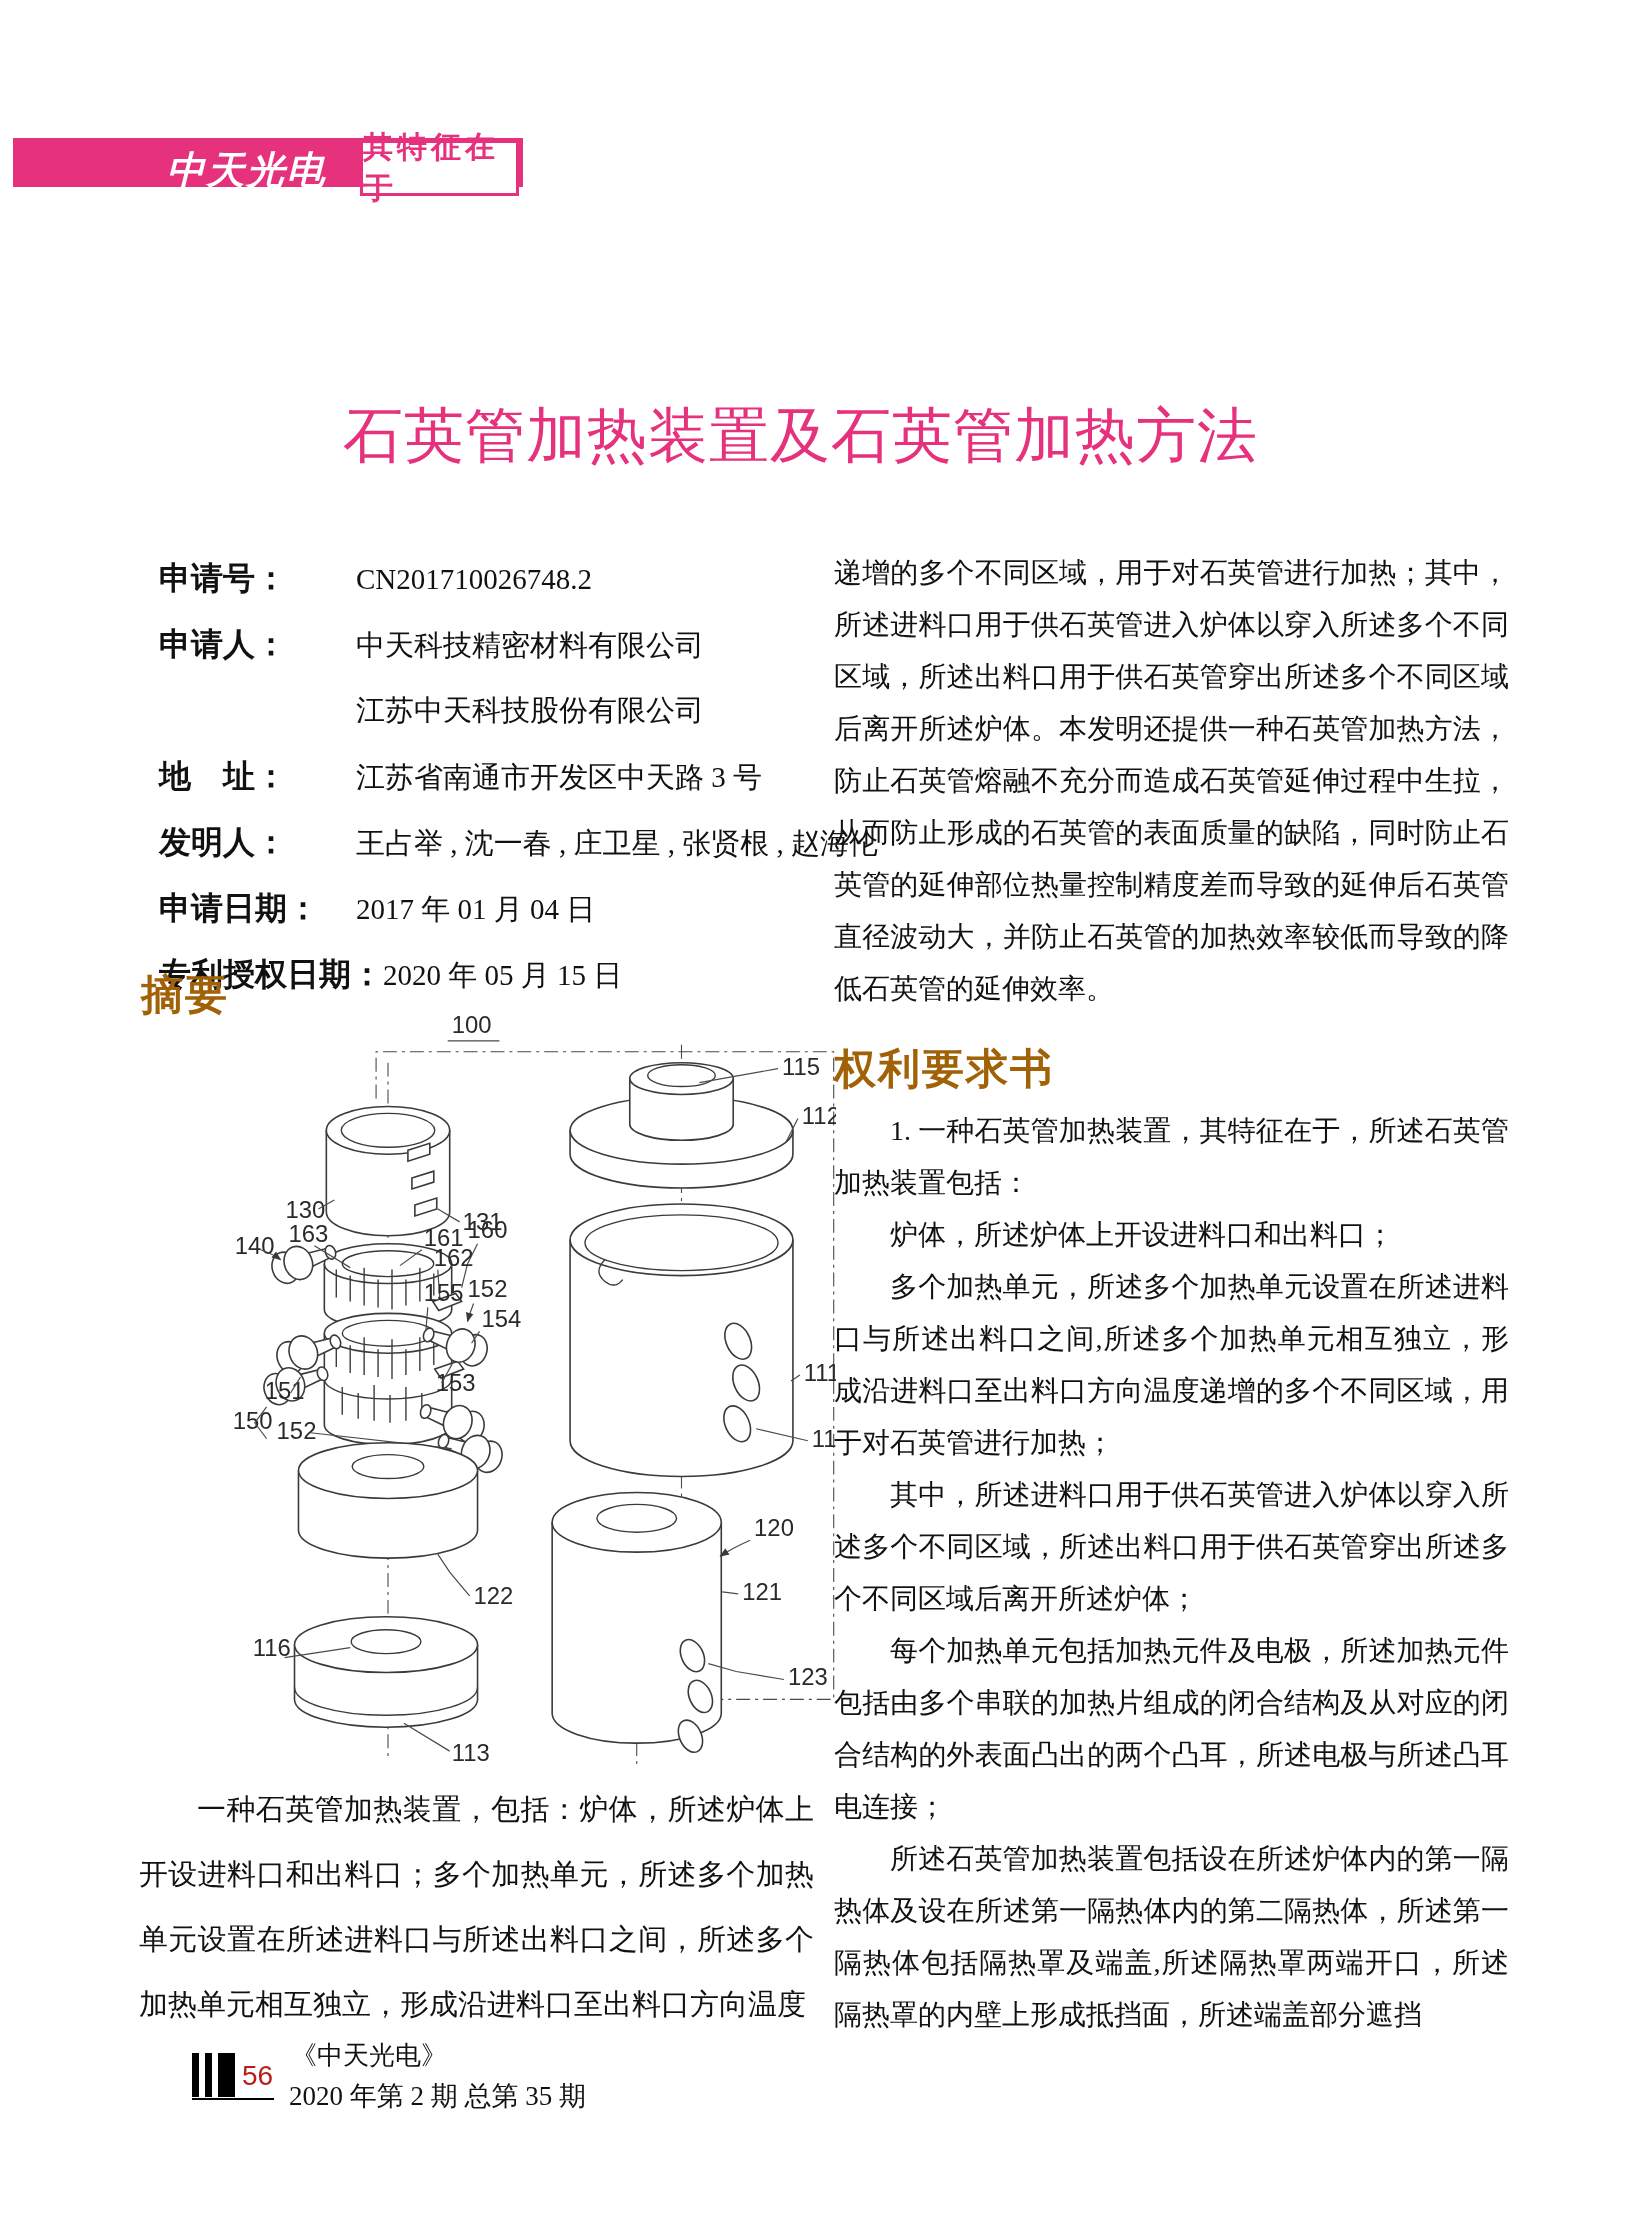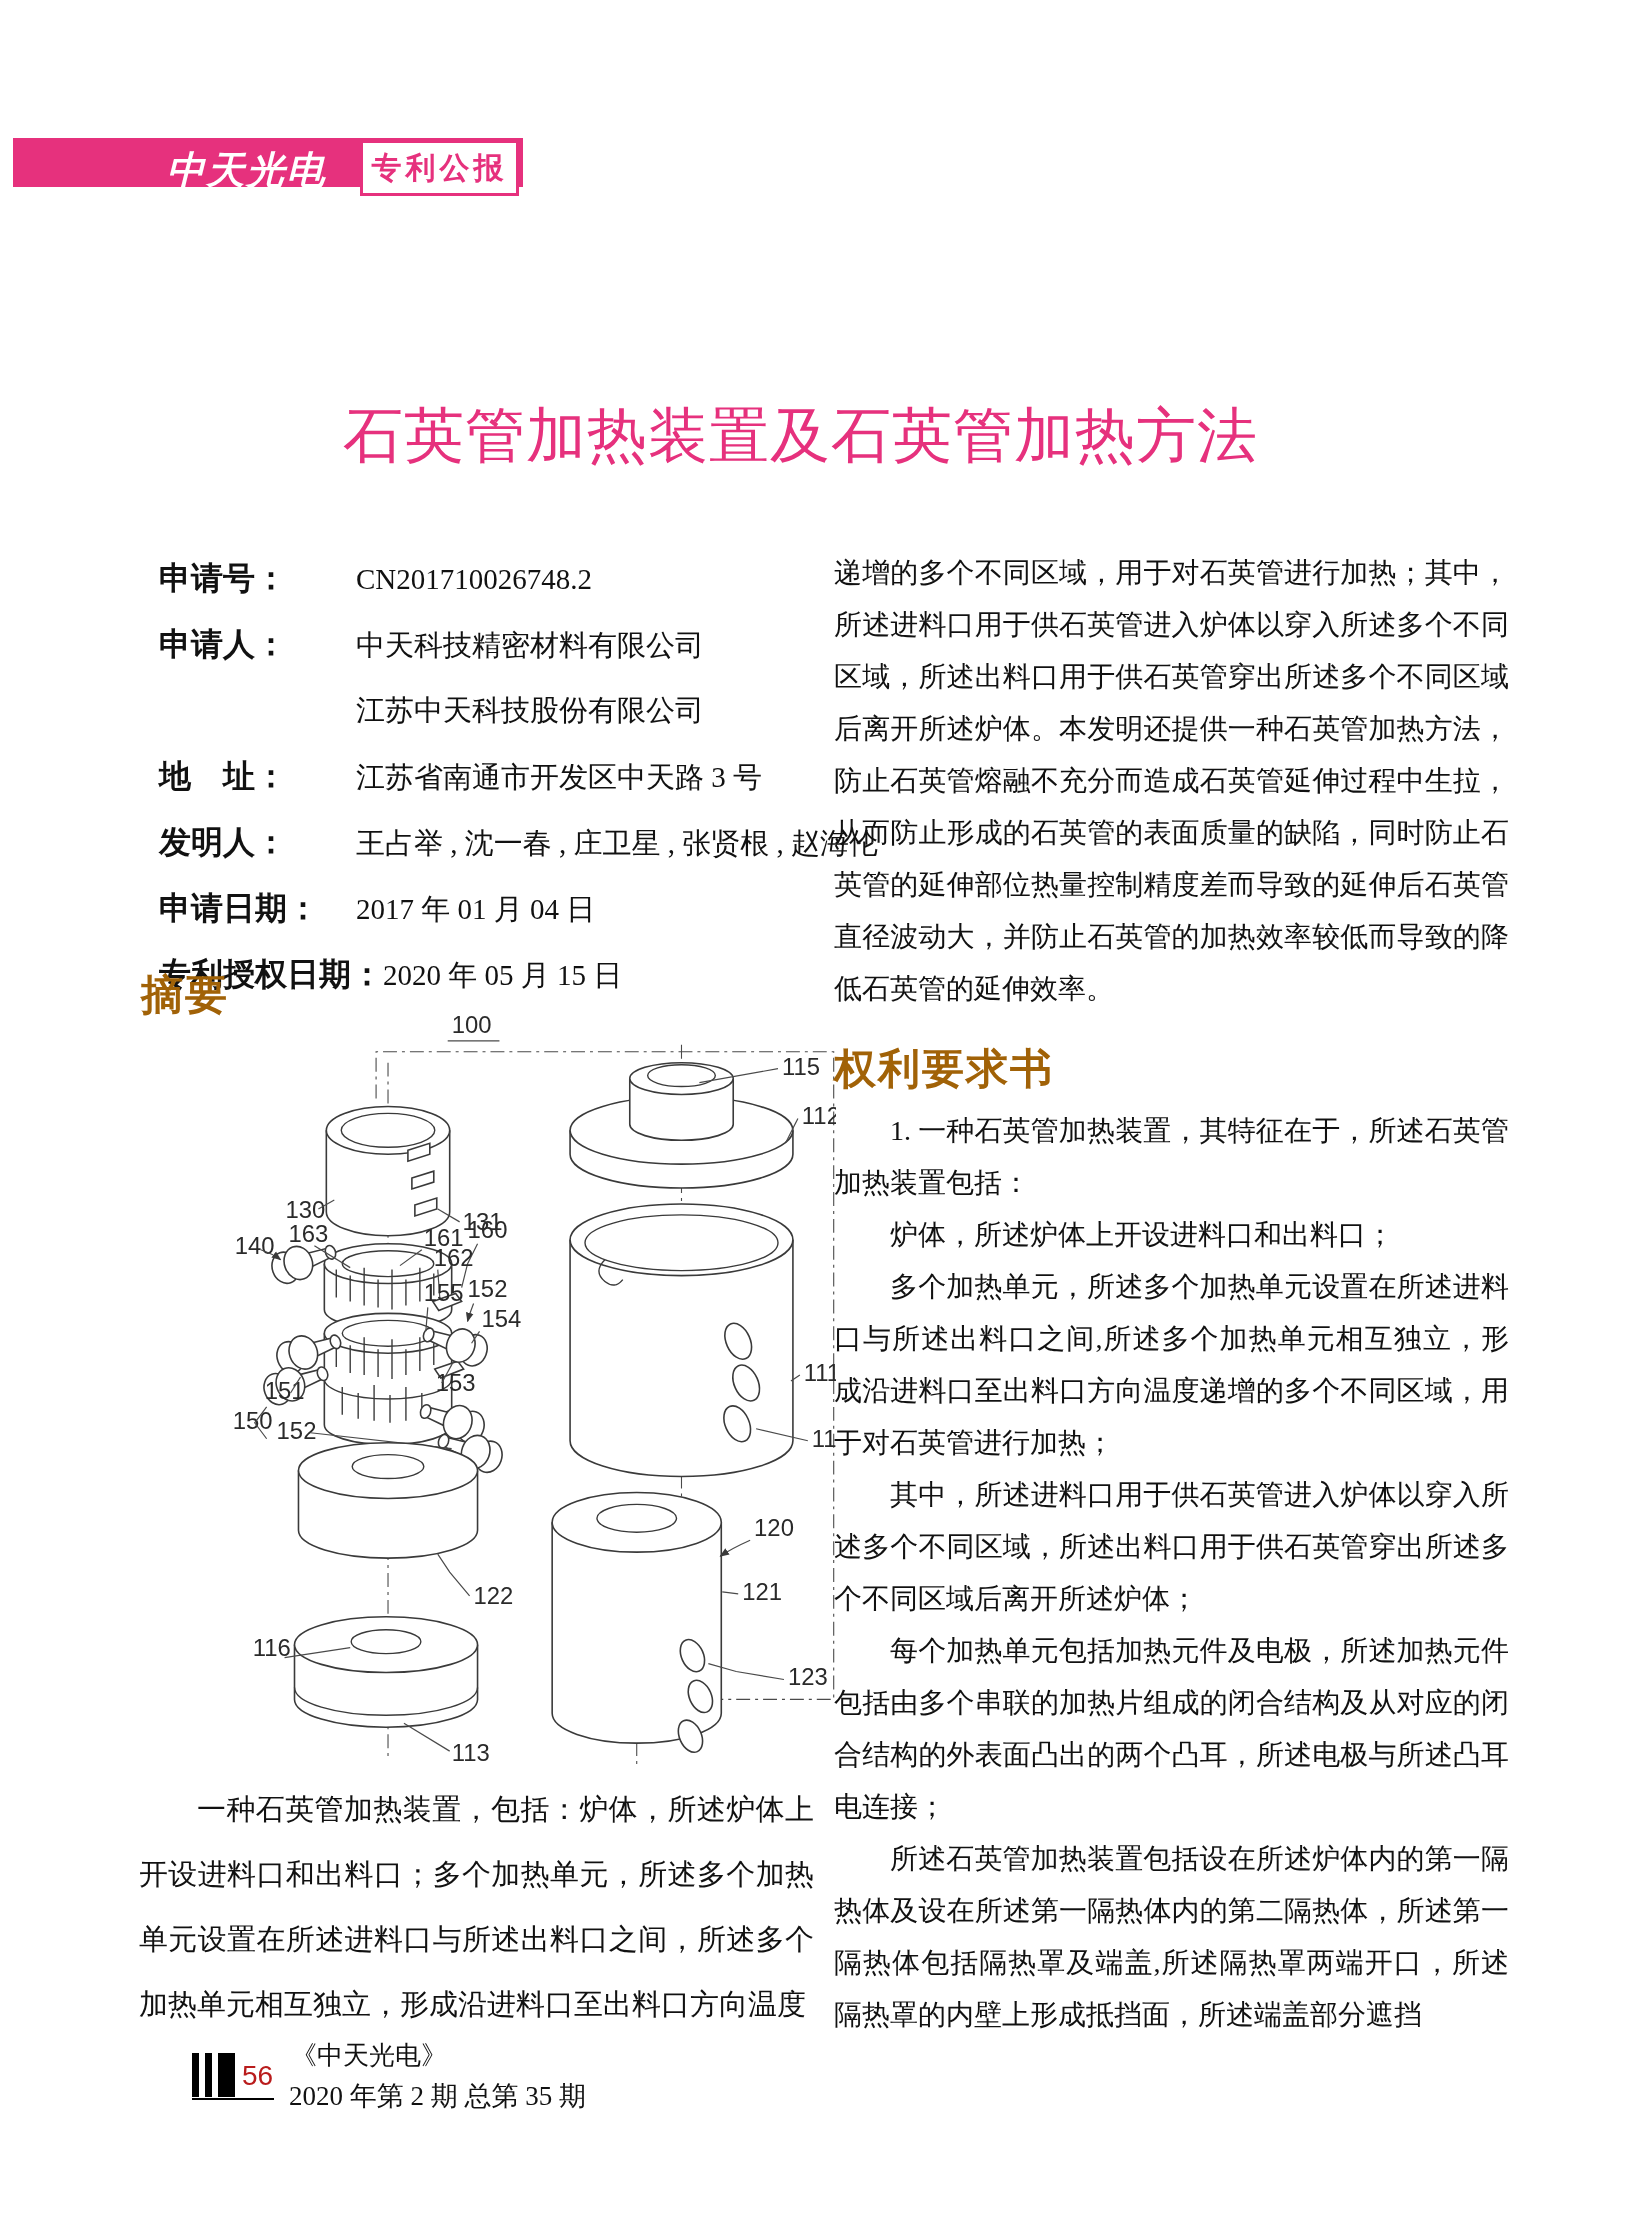--- a/index.html
+++ b/index.html
@@ -55,21 +55,21 @@
   .journal-issue{position:absolute;left:289px;top:48px;font-size:27px;}
 </style>
 </head>
 <body>
 
 <div class="page">
 
   <div class="header-bar">
     <div class="brand">中天光电</div>
     <div class="badge">
-      <span>专利公报</span>
+      <span>其特征在于</span>
     </div>
   </div>
 
   <div class="page-title">石英管加热装置及石英管加热方法</div>
 
   <div class="info-block">
     <div class="info-row">
       <span class="lbl">申请号：</span><span class="val">CN201710026748.2</span>
     </div>
     <div class="info-row">

